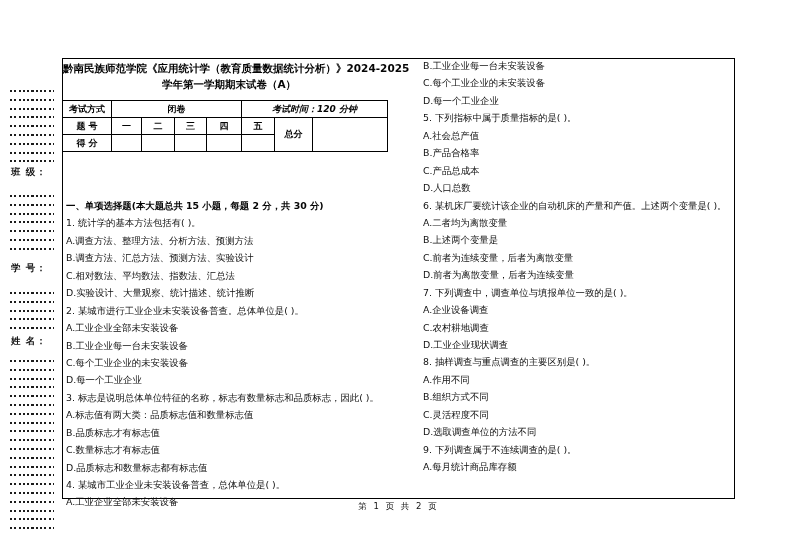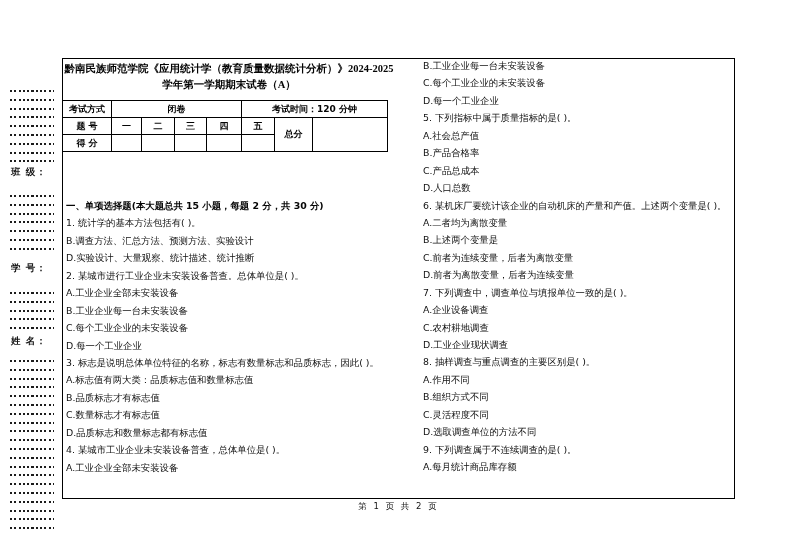--- a/index.html
+++ b/index.html
@@ -58,21 +58,20 @@
 
   .title {
     position: absolute;
     top: 2px; left: 0;
     width: 332px;
     text-align: center;
     font-weight: bold;
     font-size: 10.5px;
     line-height: 15.5px;
     color: #050505;
-    font-family: Liberation Serif, serif;
   }
   .title .t-line { white-space: nowrap; }
 
   
   table.score {
     position: absolute;
     left: -1px; top: 41px;
     border-collapse: collapse;
     table-layout: fixed;
   }
@@ -81,21 +80,21 @@
     font-size: 9px;
     font-weight: bold;
     text-align: center;
     padding: 0;
     height: 16px;
     color: #050505;
     white-space: nowrap;
     overflow: hidden;
   }
   table.score { border: 1.5px solid #000; padding-left: 29px; }
-  td.time-cell { text-align: left; padding-left: 6px; font-weight: bold; }
+  td.time-cell { text-align: left; padding-left: 6px; font-weight: bold; font-style: italic; }
 
   
   .q-col { position: absolute; }
   .left-col  { left: 3px;  top: 110px; width: 334px; }
   .right-col { left: 360px; top: -2px; width: 312px; }
   .q-line, .sec-header {
     font-size: 9.4px;
     line-height: 17.45px;
     height: 17.45px;
     white-space: nowrap;
@@ -214,21 +213,23 @@
       <td></td>
       <td></td>
     </tr>
   </tbody>
     </table>
 
   <div class="q-col left-col">
     <div class="sec-header">一、单项选择题(本大题总共 15 小题，每题 2 分，共 30 分)</div>
     <div>
         <div class="q-line">1. 统计学的基本方法包括有( )。</div>
+        <div class="q-line">A.调查方法、整理方法、分析方法、预测方法</div>
         <div class="q-line">B.调查方法、汇总方法、预测方法、实验设计</div>
+        <div class="q-line">C.相对数法、平均数法、指数法、汇总法</div>
         <div class="q-line">D.实验设计、大量观察、统计描述、统计推断</div>
         <div class="q-line">2. 某城市进行工业企业未安装设备普查。总体单位是( )。</div>
         <div class="q-line">A.工业企业全部未安装设备</div>
         <div class="q-line">B.工业企业每一台未安装设备</div>
         <div class="q-line">C.每个工业企业的未安装设备</div>
         <div class="q-line">D.每一个工业企业</div>
         <div class="q-line">3. 标志是说明总体单位特征的名称，标志有数量标志和品质标志，因此( )。</div>
         <div class="q-line">A.标志值有两大类：品质标志值和数量标志值</div>
         <div class="q-line">B.品质标志才有标志值</div>
         <div class="q-line">C.数量标志才有标志值</div>

